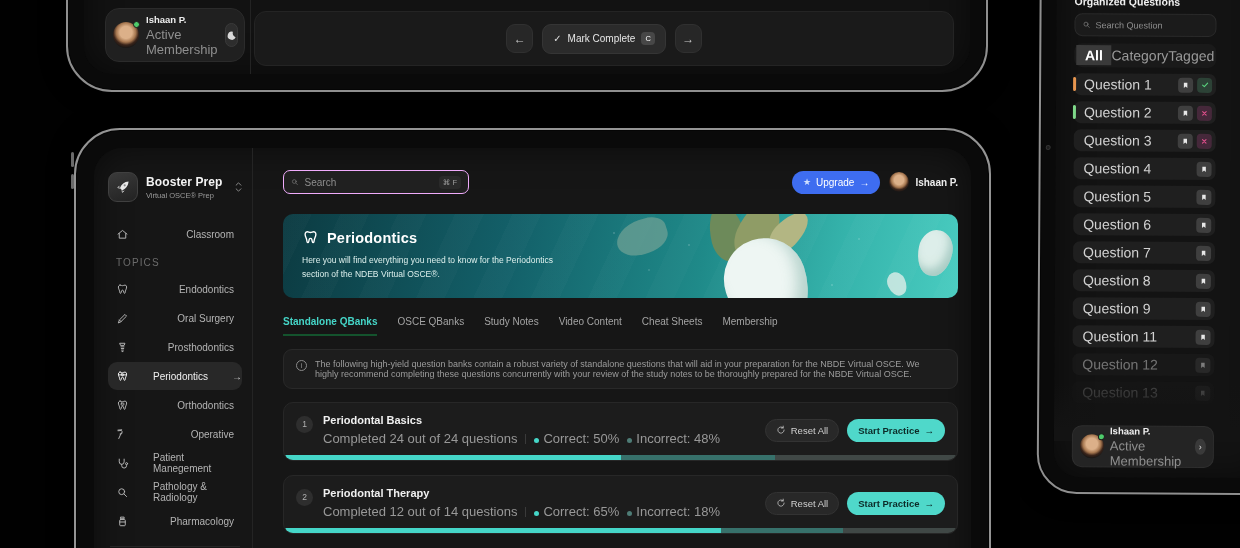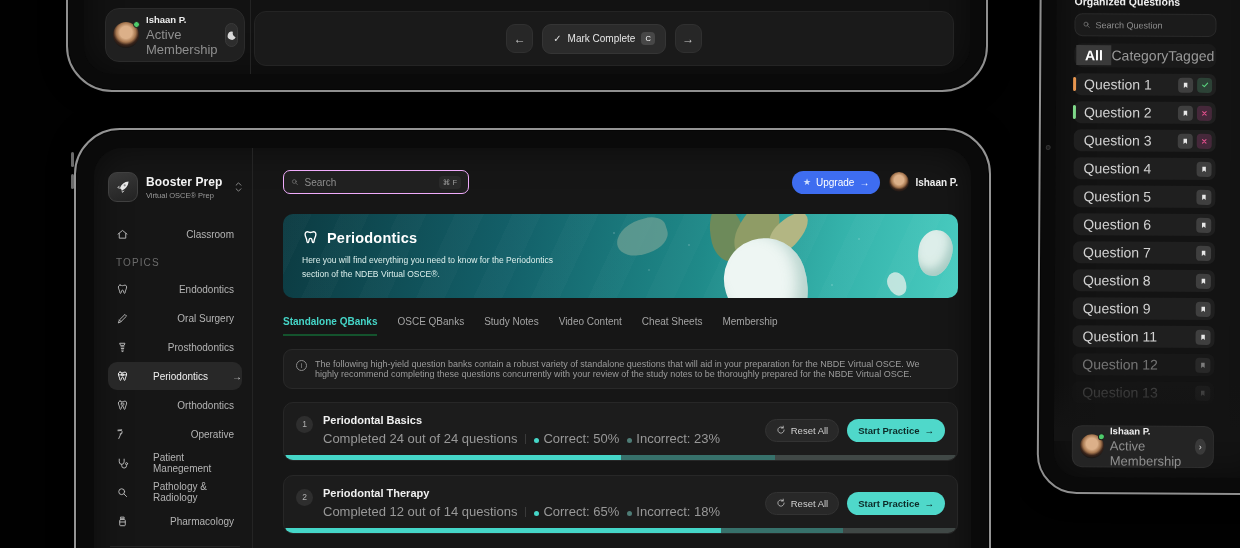--- a/index.html
+++ b/index.html
@@ -328,21 +328,21 @@
 
         <div class="qcard">
           <div class="qhead">
             <div class="qnum">1</div>
             <div>
               <div class="qtitle">Periodontal Basics</div>
               <div class="qmeta">
                 <span>Completed 24 out of 24 questions</span>
                 <span class="vsep"></span>
                 <span><span class="mdot dot-c"></span><span>Correct: 50%</span></span>
-                <span><span class="mdot dot-i"></span><span>Incorrect: 23%</span></span>
+                <span><span class="mdot dot-i"></span><span>Incorrect: 48%</span></span>
               </div>
             </div>
             <div class="qbtns">
               <button class="reset-btn">
                 <svg width="10" height="10" viewBox="0 0 16 16" class="ic">
                     <path d="M13 8 A5 5 0 1 1 11.5 4.5 M11.5 1.8 V4.8 H8.5"></path>
                   </svg>
                 <span>Reset All</span>
               </button>
               <button class="start-btn">

